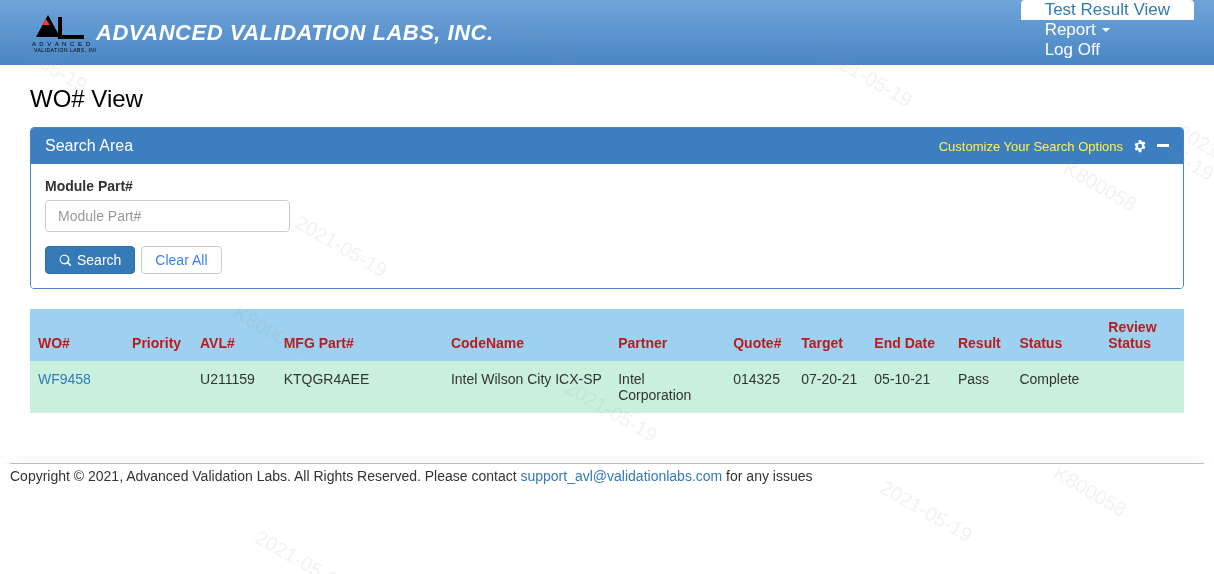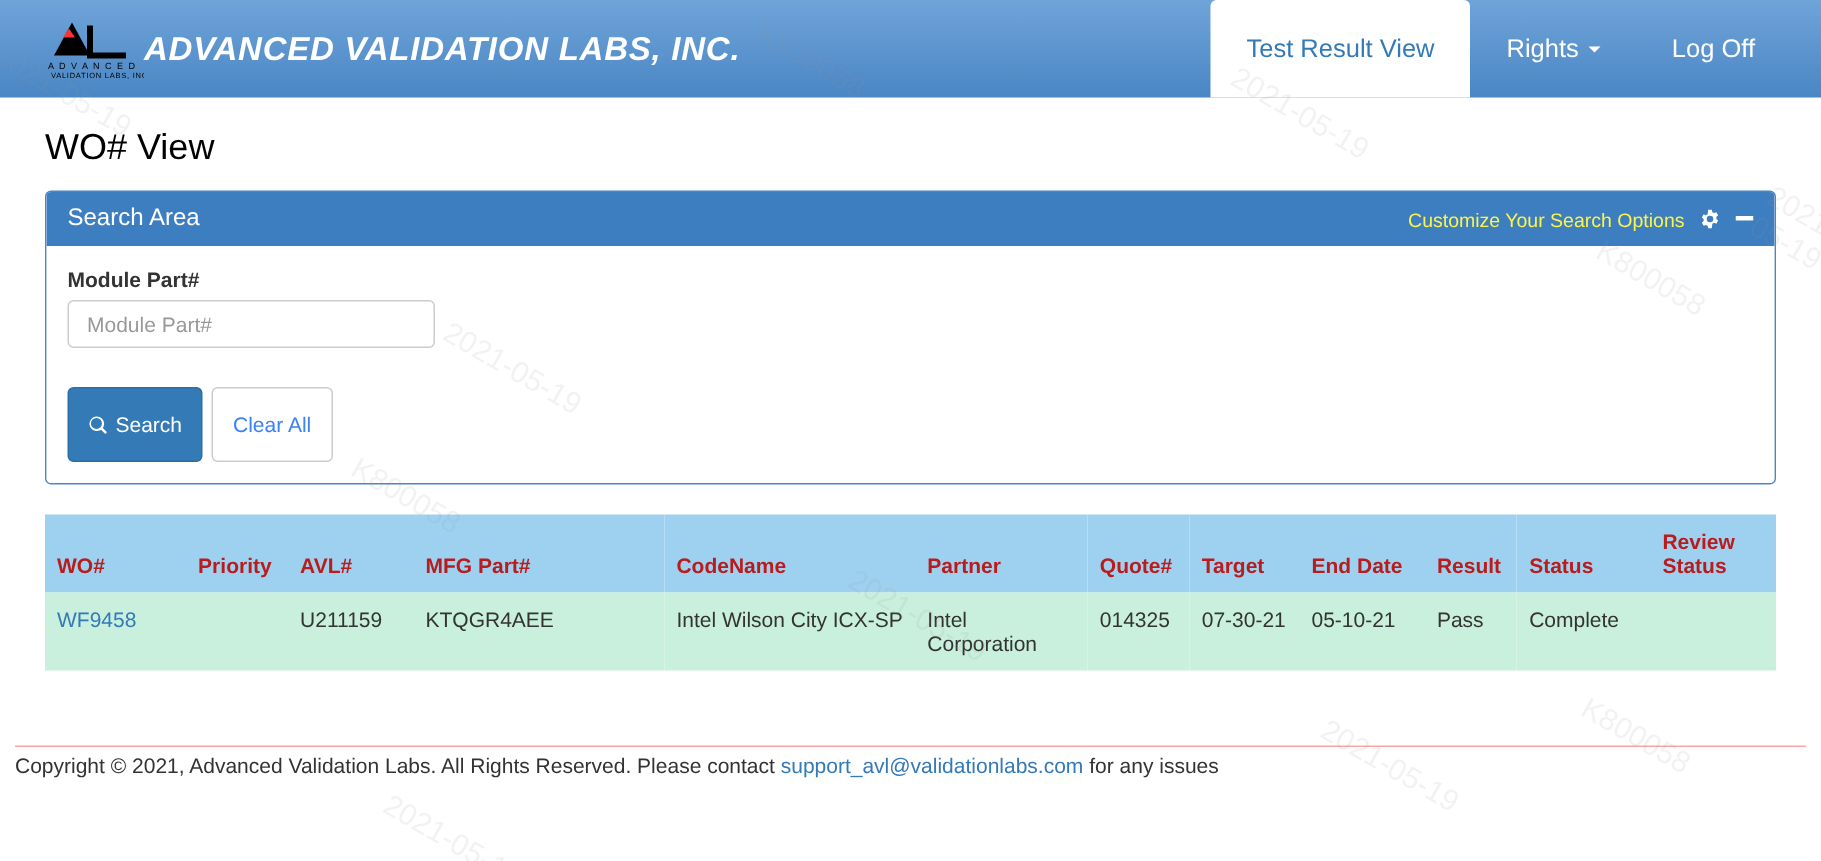--- a/index.html
+++ b/index.html
@@ -9,21 +9,21 @@
   background: linear-gradient(to bottom, #6fa4d8 0%, #4a86c5 100%);
   height: 65px;
   display: flex;
   align-items: center;
   padding: 0 20px 0 30px;
 }
 .logo-box { display: flex; align-items: center; gap: 0; }
 .logo { width: 66px; height: 40px; position: relative; }
 .company-name { color: #fff; font-size: 22px; font-weight: bold; font-style: italic; letter-spacing: 0.5px; }
 
-.nav-items { margin-left: auto; display: flex; height: 100%; }
+.nav-items { margin-left: auto; display: flex; height: 100%; flex-direction: column; }
 .nav-item {
   display: flex;
   align-items: center;
   padding: 0 24px;
   color: #fff;
   font-size: 17px;
   cursor: pointer;
 }
 .nav-item.active {
   background: #fff;
@@ -68,26 +68,25 @@
   border: 1px solid #ccc;
   border-radius: 4px;
   font-size: 14px;
   color: #555;
   margin-bottom: 14px;
 }
 .text-input::placeholder { color: #999; }
 .btn {
   display: inline-flex;
   align-items: center;
-  padding: 16px 13px;
+  padding: 5px 13px;
   border-radius: 4px;
   font-size: 14px;
   cursor: pointer;
   border: 1px solid transparent;
-  margin-top: 12px;
 }
 .btn-primary { background: #337ab7; color: #fff; border-color: #2e6da4; }
 .btn-default { background: #fff; color: #3b82f6; border-color: #ccc; }
 .btn-row { display: flex; gap: 6px; }
 .search-ico { margin-right: 5px; display: inline-flex; }
 
 .table-wrap { margin-top: 20px; }
 table { width: 100%; border-collapse: collapse; }
 thead th {
   background: #9ed1f0;
@@ -137,21 +136,21 @@
         <path d="M30 4 L30 24 L54 24" stroke="#000" stroke-width="4" fill="none"></path>
         <text x="2" y="33" font-size="6" font-family="Arial" letter-spacing="1" fill="#000">A D V A N C E D</text>
         <text x="4" y="39" font-size="5" font-family="Arial" letter-spacing="0.5" fill="#000">VALIDATION LABS, INC.</text>
       </svg>
     </div>
     <div class="company-name">ADVANCED VALIDATION LABS, INC.</div>
   </div>
   <div class="nav-items">
     <div class="nav-item active">Test Result View</div>
     <div class="nav-item">
-      <span>Rights</span>
+      <span>Report</span>
       <span class="caret"></span>
     </div>
     <div class="nav-item">Log Off</div>
   </div>
 </div>
 
 <div class="container">
   <h1 class="page-title">WO# View</h1>
 
   <div class="panel">
@@ -208,21 +207,21 @@
       </thead>
       <tbody>
         <tr>
           <td class="link-cell" style="width:90px">WF9458</td>
           <td style="width:60px"></td>
           <td style="width:80px">U211159</td>
           <td style="width:160px">KTQGR4AEE</td>
           <td style="width:160px">Intel Wilson City ICX-SP</td>
           <td style="width:110px">Intel Corporation</td>
           <td style="width:65px">014325</td>
-          <td style="width:70px">07-30-21</td>
+          <td style="width:70px">07-20-21</td>
           <td style="width:80px">05-10-21</td>
           <td style="width:55px">Pass</td>
           <td style="width:85px">Complete</td>
           <td style="width:80px"></td>
         </tr>
       </tbody>
     </table>
   </div>
 </div>
 

